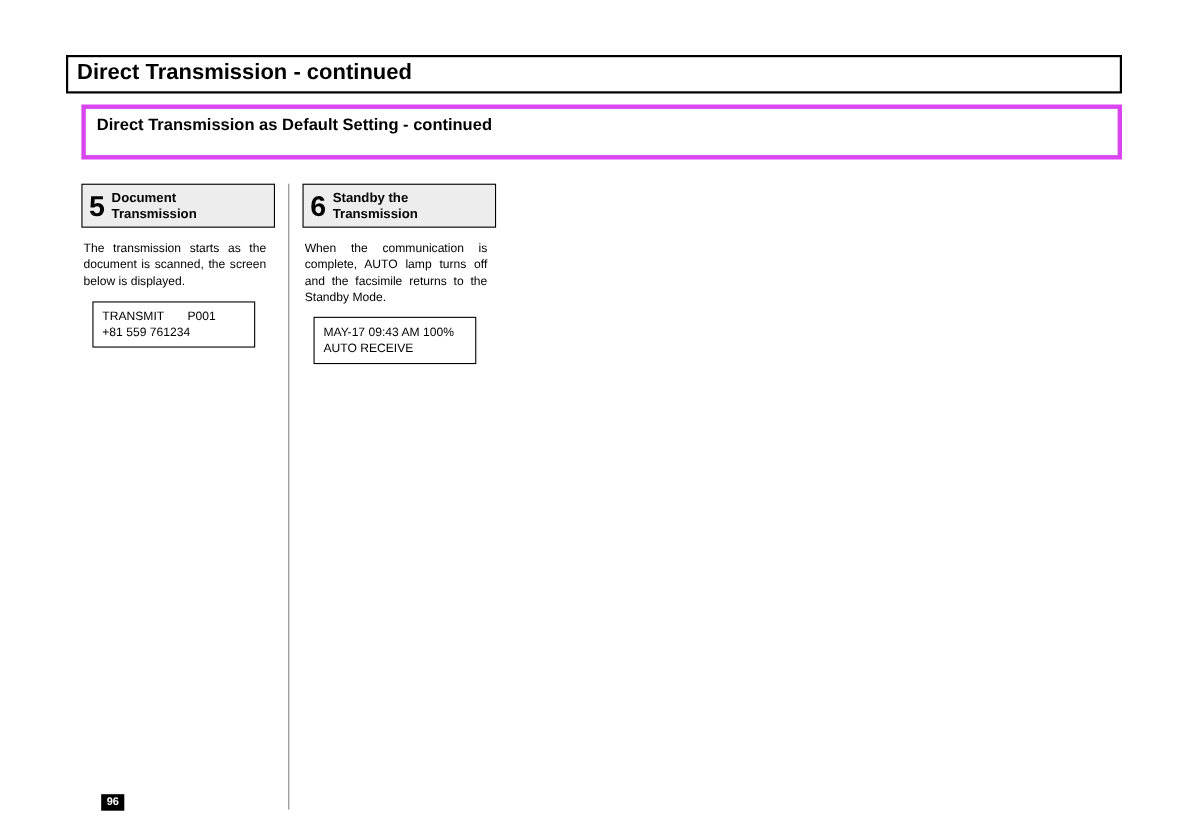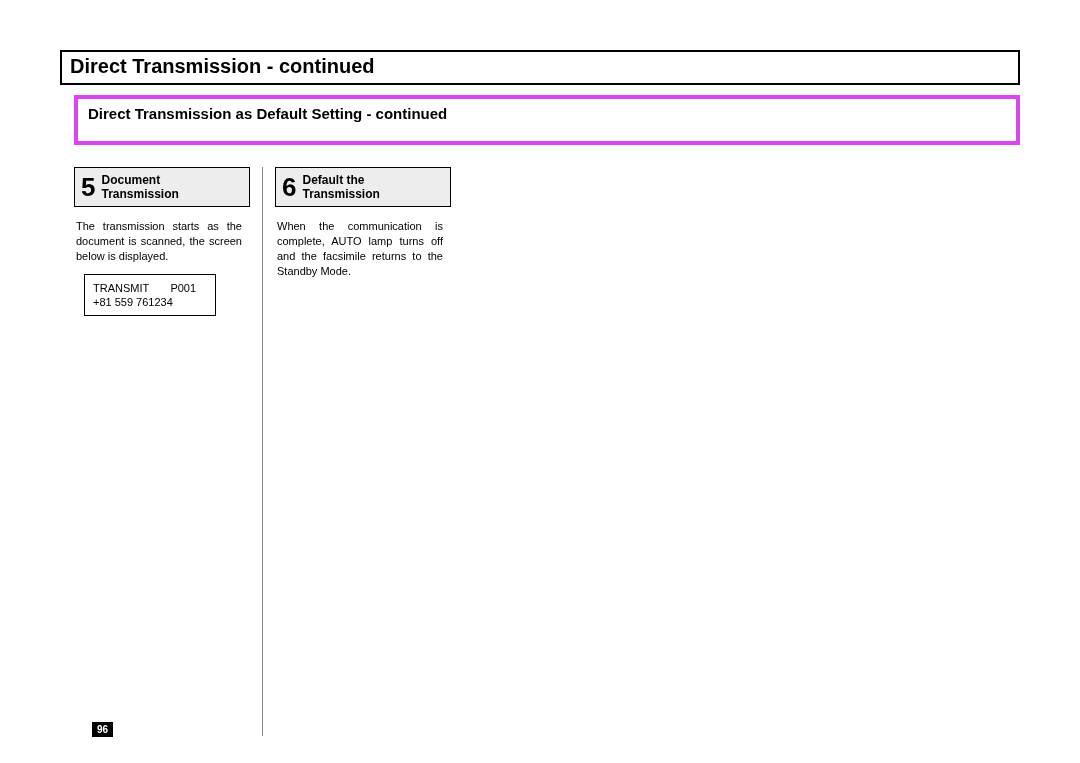--- a/index.html
+++ b/index.html
@@ -77,21 +77,21 @@
       line-height: 1.35;
       text-align: justify;
       padding: 12px 6px 10px 2px;
       width: 174px;
     }
     .display-box {
       border: 1px solid #000;
       padding: 6px 8px;
       font-size: 11px;
       line-height: 1.3;
-      width: 132px;
+      width: 148px;
       margin-left: 10px;
     }
     .display-row {
       white-space: pre;
     }
     .col-spacer {
       height: 420px;
     }
     .page-num {
       position: absolute;
@@ -133,24 +133,28 @@
         <div class="display-row">TRANSMIT       P001</div>
         <div class="display-row">+81 559 761234</div>
       </div>
       <div class="col-spacer"></div>
     </div>
 
     <div class="col">
       <div class="step-header">
         <span class="step-number">6</span>
         <span class="step-title">
-          <span>Default the</span><br>
+          <span>Standby the</span><br>
           <span>Transmission</span>
         </span>
       </div>
       <div class="step-body">When the communication is complete, AUTO lamp turns off and the facsimile returns to the Standby Mode.</div>
+      <div class="display-box">
+        <div class="display-row">MAY-17 09:43 AM 100%</div>
+        <div class="display-row">AUTO RECEIVE</div>
+      </div>
     </div>
 
   </div>
 
 </div>
 
 <div class="page-num">96</div>
 
 </body></html>

